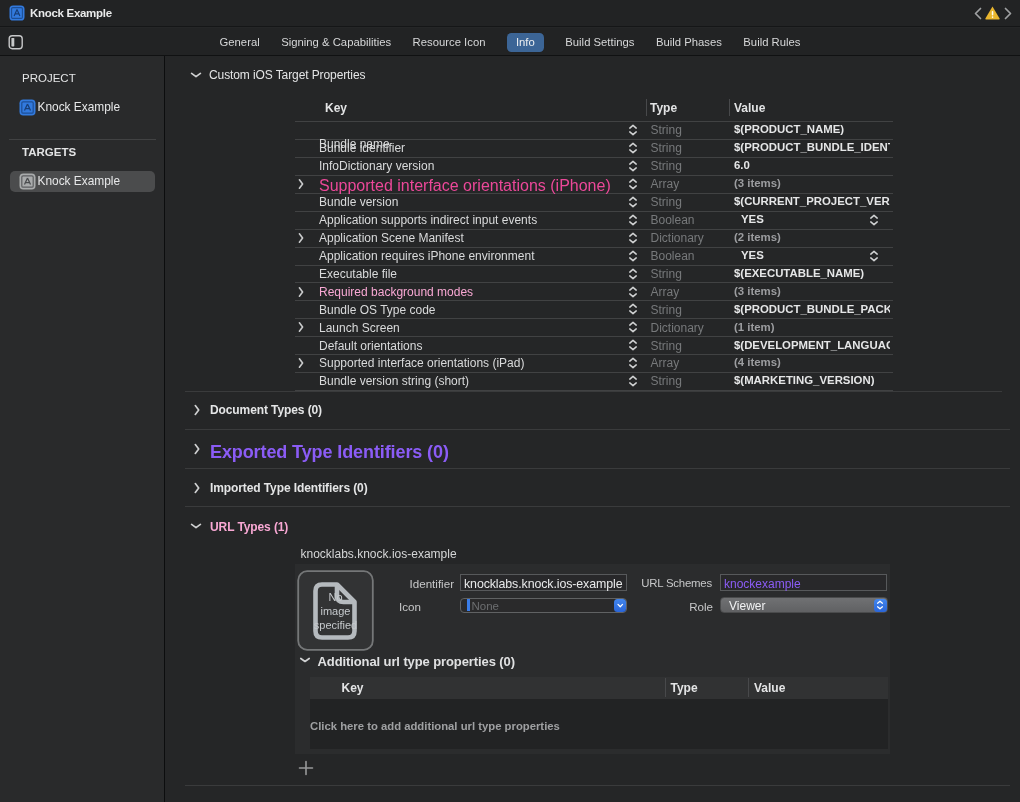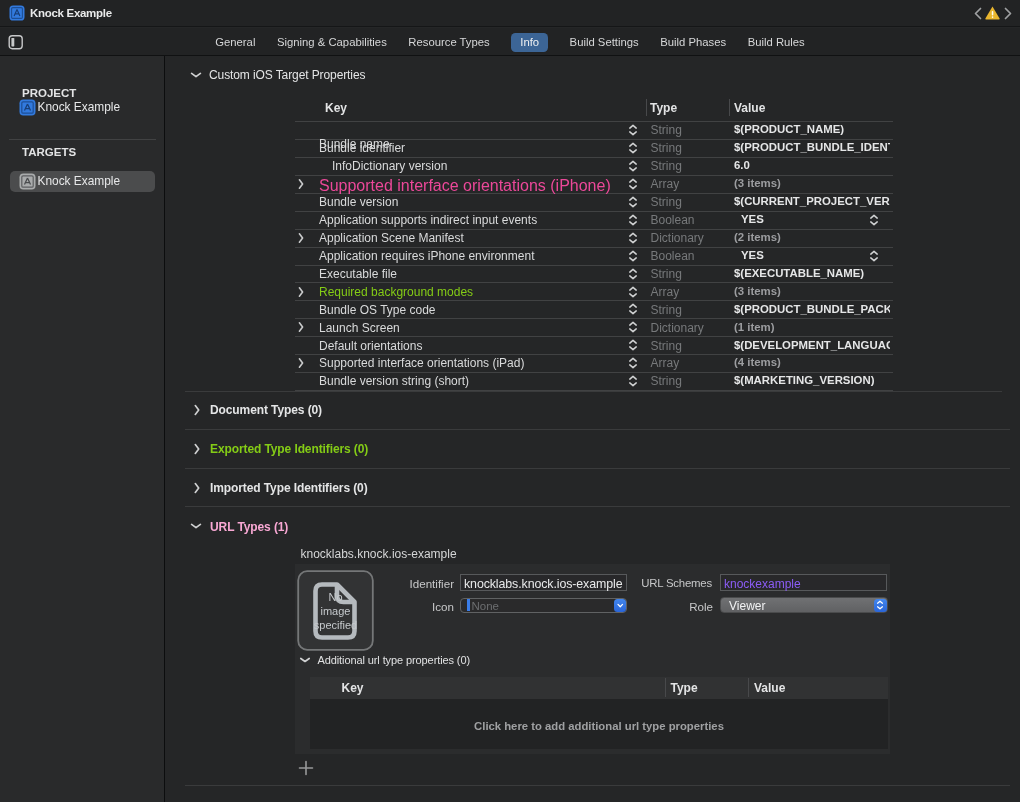--- a/index.html
+++ b/index.html
@@ -29,28 +29,28 @@
     <path d="M2.5,1.5 L7.5,6.5 L2.5,11.5" fill="none" stroke="#9fa1a2" stroke-width="1.7" stroke-linecap="round" stroke-linejoin="round"></path>
   </svg>
 <div class="abs" style="left:0;top:28px;width:1020px;height:28px;background:#222324;border-bottom:1px solid #101112"></div>
 <svg class="abs" style="left:8px;top:34px" width="16" height="16" viewBox="0 0 16 16">
 <rect x="1.2" y="1.7" width="13" height="13" rx="3" fill="none" stroke="#c7c8c9" stroke-width="1.4"></rect>
 <rect x="3.4" y="4" width="2.9" height="8.4" rx="0.6" fill="#c7c8c9"></rect>
 </svg>
 <div class="abs" style="left:0;top:28px;width:1020px;height:28px;display:flex;align-items:center;justify-content:center;gap:21.5px;font-size:11.3px;color:#d6d7d8">
 <span>General</span>
     <span>Signing &amp; Capabilities</span>
-    <span>Resource Types</span>
+    <span>Resource Icon</span>
 <span style="background:#3c6596;color:#eef0f2;border-radius:4.5px;padding:3.5px 9px">Info</span>
 <span>Build Settings</span>
     <span>Build Phases</span>
     <span>Build Rules</span>
 </div>
 <div class="abs" style="left:0;top:56px;width:165px;height:746px;background:#292a2b;border-right:1.5px solid #0c0d0e"></div>
-<div class="t" style="left:22px;top:88px;font-size:11.5px;font-weight:700;color:#e3e4e5">PROJECT</div>
+<div class="t" style="left:22px;top:73px;font-size:11.5px;font-weight:400;color:#e3e4e5">PROJECT</div>
 <svg class="abs" style="left:19px;top:99px" width="17" height="17" viewBox="0 0 17 17">
 <rect x="0.5" y="0.5" width="16" height="16" rx="3.8" fill="#327ade"></rect>
 <rect x="2.8" y="2.8" width="11.4" height="11.4" rx="1.3" fill="none" stroke="#1d4f96" stroke-width="1.2"></rect>
 <path d="M8.5,4.9 L11.5,11.6 M8.5,4.9 L5.5,11.6 M6.3,9.5 L10.7,9.5" fill="none" stroke="#173e77" stroke-width="1.25"></path>
 </svg>
 <div class="t" style="left:37.5px;top:101.5px;font-size:11.9px;color:#e7e8e9">Knock Example</div>
 <div class="hl" style="left:9px;top:139px;width:147px"></div>
 <div class="t" style="left:22px;top:147px;font-size:11.5px;font-weight:700;color:#e3e4e5">TARGETS</div>
 <div class="abs" style="left:10px;top:170.5px;width:145px;height:21.5px;background:#4b4c4d;border-radius:5px"></div>
 <svg class="abs" style="left:19px;top:173px" width="17" height="17" viewBox="0 0 17 17">
@@ -91,21 +91,21 @@
   </svg>
 <div class="t" style="left:650.5px;top:124.1px;font-size:12px;color:#77797b">String</div>
 <div class="t" style="left:734px;top:124.1px;font-size:11.4px;font-weight:700;color:#e5e6e7;width:156px;height:16px;overflow:hidden">$(PRODUCT_NAME)</div>
 <div class="t" style="left:319px;top:142.0px;font-size:12px;color:#d9dadb">Bundle identifier</div>
 <svg class="abs" style="left:628px;top:140.92499999999998px" width="10" height="14" viewBox="0 0 10 14">
     <path d="M1.7999999999999998,5.1000000000000005 l3.2,-2.7 l3.2,2.7" fill="none" stroke="#d2d3d4" stroke-width="1.5" stroke-linecap="round" stroke-linejoin="round"></path>
     <path d="M1.7999999999999998,8.9 l3.2,2.7 l3.2,-2.7" fill="none" stroke="#d2d3d4" stroke-width="1.5" stroke-linecap="round" stroke-linejoin="round"></path>
   </svg>
 <div class="t" style="left:650.5px;top:142.0px;font-size:12px;color:#77797b">String</div>
 <div class="t" style="left:734px;top:142.0px;font-size:11.4px;font-weight:700;color:#e5e6e7;width:156px;height:16px;overflow:hidden">$(PRODUCT_BUNDLE_IDENTIFIER)</div>
-<div class="t" style="left:332px;top:160.0px;font-size:12px;color:#d9dadb">InfoDictionary version</div>
+<div class="t" style="left:319px;top:160.0px;font-size:12px;color:#d9dadb">InfoDictionary version</div>
 <svg class="abs" style="left:628px;top:158.875px" width="10" height="14" viewBox="0 0 10 14">
     <path d="M1.7999999999999998,5.1000000000000005 l3.2,-2.7 l3.2,2.7" fill="none" stroke="#d2d3d4" stroke-width="1.5" stroke-linecap="round" stroke-linejoin="round"></path>
     <path d="M1.7999999999999998,8.9 l3.2,2.7 l3.2,-2.7" fill="none" stroke="#d2d3d4" stroke-width="1.5" stroke-linecap="round" stroke-linejoin="round"></path>
   </svg>
 <div class="t" style="left:650.5px;top:160.0px;font-size:12px;color:#77797b">String</div>
 <div class="t" style="left:734px;top:160.0px;font-size:11.4px;font-weight:700;color:#e5e6e7;width:156px;height:16px;overflow:hidden">6.0</div>
 <svg class="abs" style="left:296.5px;top:177.825px" width="8" height="12" viewBox="0 0 8 12">
     <path d="M2.4,1.7999999999999998 l3.2,4.2 l-3.2,4.2" fill="none" stroke="#c9cacb" stroke-width="1.6" stroke-linecap="round" stroke-linejoin="round"></path>
   </svg>
 <div class="t" style="left:319px;top:177.9px;font-size:16px;color:#ec4899">Supported interface orientations (iPhone)</div>
@@ -157,21 +157,21 @@
 <div class="t" style="left:319px;top:267.7px;font-size:12px;color:#d9dadb">Executable file</div>
 <svg class="abs" style="left:628px;top:266.57500000000005px" width="10" height="14" viewBox="0 0 10 14">
     <path d="M1.7999999999999998,5.1000000000000005 l3.2,-2.7 l3.2,2.7" fill="none" stroke="#d2d3d4" stroke-width="1.5" stroke-linecap="round" stroke-linejoin="round"></path>
     <path d="M1.7999999999999998,8.9 l3.2,2.7 l3.2,-2.7" fill="none" stroke="#d2d3d4" stroke-width="1.5" stroke-linecap="round" stroke-linejoin="round"></path>
   </svg>
 <div class="t" style="left:650.5px;top:267.7px;font-size:12px;color:#77797b">String</div>
 <div class="t" style="left:734px;top:267.7px;font-size:11.4px;font-weight:700;color:#e5e6e7;width:156px;height:16px;overflow:hidden">$(EXECUTABLE_NAME)</div>
 <svg class="abs" style="left:296.5px;top:285.52500000000003px" width="8" height="12" viewBox="0 0 8 12">
     <path d="M2.4,1.7999999999999998 l3.2,4.2 l-3.2,4.2" fill="none" stroke="#c9cacb" stroke-width="1.6" stroke-linecap="round" stroke-linejoin="round"></path>
   </svg>
-<div class="t" style="left:319px;top:285.6px;font-size:12px;color:#84cc16">Required background modes</div>
+<div class="t" style="left:319px;top:285.6px;font-size:12px;color:#f9a8d4">Required background modes</div>
 <svg class="abs" style="left:628px;top:284.52500000000003px" width="10" height="14" viewBox="0 0 10 14">
     <path d="M1.7999999999999998,5.1000000000000005 l3.2,-2.7 l3.2,2.7" fill="none" stroke="#d2d3d4" stroke-width="1.5" stroke-linecap="round" stroke-linejoin="round"></path>
     <path d="M1.7999999999999998,8.9 l3.2,2.7 l3.2,-2.7" fill="none" stroke="#d2d3d4" stroke-width="1.5" stroke-linecap="round" stroke-linejoin="round"></path>
   </svg>
 <div class="t" style="left:650.5px;top:285.6px;font-size:12px;color:#77797b">Array</div>
 <div class="t" style="left:734px;top:285.6px;font-size:11.4px;font-weight:700;color:#9c9da0">(3 items)</div>
 <div class="t" style="left:319px;top:303.6px;font-size:12px;color:#d9dadb">Bundle OS Type code</div>
 <svg class="abs" style="left:628px;top:302.475px" width="10" height="14" viewBox="0 0 10 14">
     <path d="M1.7999999999999998,5.1000000000000005 l3.2,-2.7 l3.2,2.7" fill="none" stroke="#d2d3d4" stroke-width="1.5" stroke-linecap="round" stroke-linejoin="round"></path>
     <path d="M1.7999999999999998,8.9 l3.2,2.7 l3.2,-2.7" fill="none" stroke="#d2d3d4" stroke-width="1.5" stroke-linecap="round" stroke-linejoin="round"></path>
@@ -213,21 +213,21 @@
 <div class="t" style="left:650.5px;top:375.4px;font-size:12px;color:#77797b">String</div>
 <div class="t" style="left:734px;top:375.4px;font-size:11.4px;font-weight:700;color:#e5e6e7;width:156px;height:16px;overflow:hidden">$(MARKETING_VERSION)</div>
 <div class="hl" style="left:185px;top:390.6px;width:817px;background:#3a3b3c"></div>
 <svg class="abs" style="left:192.5px;top:404px" width="8" height="12" viewBox="0 0 8 12">
     <path d="M2.3,1.5999999999999996 l3.4,4.4 l-3.4,4.4" fill="none" stroke="#cfd0d1" stroke-width="1.7" stroke-linecap="round" stroke-linejoin="round"></path>
   </svg>
 <div class="t" style="left:210px;top:404px;font-size:12px;font-weight:700;color:#e4e5e6;letter-spacing:-0.1px">Document Types (0)</div>
 <svg class="abs" style="left:192.5px;top:443px" width="8" height="12" viewBox="0 0 8 12">
     <path d="M2.3,1.5999999999999996 l3.4,4.4 l-3.4,4.4" fill="none" stroke="#cfd0d1" stroke-width="1.7" stroke-linecap="round" stroke-linejoin="round"></path>
   </svg>
-<div class="t" style="left:210px;top:443px;font-size:12px;font-weight:700;color:#84cc16;letter-spacing:-0.1px">Exported Type Identifiers (0)</div>
+<div class="t" style="left:210px;top:443px;font-size:18px;font-weight:700;color:#8b5cf6;letter-spacing:-0.1px">Exported Type Identifiers (0)</div>
 <svg class="abs" style="left:192.5px;top:482px" width="8" height="12" viewBox="0 0 8 12">
     <path d="M2.3,1.5999999999999996 l3.4,4.4 l-3.4,4.4" fill="none" stroke="#cfd0d1" stroke-width="1.7" stroke-linecap="round" stroke-linejoin="round"></path>
   </svg>
 <div class="t" style="left:210px;top:482px;font-size:12px;font-weight:700;color:#e4e5e6;letter-spacing:-0.1px">Imported Type Identifiers (0)</div>
 <svg class="abs" style="left:190px;top:521.5px" width="12" height="8" viewBox="0 0 12 8">
     <path d="M1.5999999999999996,2.4 l4.4,3.2 l4.4,-3.2" fill="none" stroke="#cfd0d1" stroke-width="1.7" stroke-linecap="round" stroke-linejoin="round"></path>
   </svg>
 <div class="t" style="left:210px;top:521px;font-size:12px;font-weight:700;color:#f9a8d4;letter-spacing:-0.1px">URL Types (1)</div>
 <div class="hl" style="left:185px;top:429.3px;width:825px;background:#3a3b3c"></div>
 <div class="hl" style="left:185px;top:468.0px;width:825px;background:#3a3b3c"></div>
@@ -243,43 +243,43 @@
       <text x="38.5" y="44.5">image</text>
       <text x="38.5" y="58.5">specified</text>
 </g>
   </svg>
 <div class="t" style="left:399px;top:577.5px;width:55px;text-align:right;font-size:11.6px;color:#c7c8c9">Identifier</div>
 <div class="abs" style="left:459.5px;top:574px;width:167px;height:17px;background:#28282a;border:1px solid #57595b"></div>
 <div class="t" style="left:464px;top:577.5px;font-size:12.4px;color:#e9eaeb;letter-spacing:-0.1px">knocklabs.knock.ios-example</div>
 <div class="t" style="left:632px;top:577.5px;width:80px;text-align:right;font-size:11.4px;color:#c7c8c9;letter-spacing:-0.2px">URL Schemes</div>
 <div class="abs" style="left:719.5px;top:574px;width:167px;height:17px;background:#28282a;border:1px solid #57595b"></div>
 <div class="t" style="left:724px;top:577.5px;font-size:12px;color:#8b5cf6">knockexample</div>
-<div class="t" style="left:399px;top:600.5px;width:55px;text-align:right;font-size:11.6px;color:#c7c8c9">Icon</div>
+<div class="t" style="left:399px;top:600.5px;width:55px;text-align:left;font-size:11.6px;color:#c7c8c9">Icon</div>
 <div class="abs" style="left:460px;top:597.5px;width:166.5px;height:15.5px;background:#2a2a2b;border:1px solid #606263;border-radius:4px"></div>
 <div class="abs" style="left:467px;top:599px;width:2.5px;height:12px;background:#3a7de8"></div>
 <div class="t" style="left:471.5px;top:600.5px;font-size:11.5px;color:#6c6e70">None</div>
 <div class="abs" style="left:613.5px;top:599px;width:12.5px;height:12.5px;border-radius:3.5px;background:linear-gradient(#4286ee,#2a66d9)"></div>
 <svg class="abs" style="left:613.5px;top:599px" width="12.5" height="12.5" viewBox="0 0 12.5 12.5">
     <path d="M4.0,5.4 L6.25,7.7 L8.5,5.4" fill="none" stroke="#fff" stroke-width="1.3" stroke-linecap="round" stroke-linejoin="round"></path>
   </svg>
 <div class="t" style="left:658px;top:600.5px;width:55px;text-align:right;font-size:11.6px;color:#c7c8c9">Role</div>
 <div class="abs" style="left:719.5px;top:596.5px;width:168px;height:16.5px;border-radius:4px;background:linear-gradient(#707173,#606163);border:0.5px solid #4a4b4c"></div>
 <div class="t" style="left:729px;top:599.5px;font-size:12px;color:#f1f2f3">Viewer</div>
 <div class="abs" style="left:873.5px;top:598.5px;width:13px;height:13px;border-radius:3.5px;background:linear-gradient(#4286ee,#2a66d9)"></div>
 <svg class="abs" style="left:875px;top:598px" width="10" height="14" viewBox="0 0 10 14">
     <path d="M2.6,5.2 l2.4,-2.0 l2.4,2.0" fill="none" stroke="#ffffff" stroke-width="1.3" stroke-linecap="round" stroke-linejoin="round"></path>
     <path d="M2.6,8.799999999999999 l2.4,2.0 l2.4,-2.0" fill="none" stroke="#ffffff" stroke-width="1.3" stroke-linecap="round" stroke-linejoin="round"></path>
   </svg>
 <svg class="abs" style="left:298.5px;top:655.5px" width="12" height="8" viewBox="0 0 12 8">
     <path d="M1.7999999999999998,2.5 l4.2,3.0 l4.2,-3.0" fill="none" stroke="#cfd0d1" stroke-width="1.7" stroke-linecap="round" stroke-linejoin="round"></path>
   </svg>
-<div class="t" style="left:317.5px;top:655px;font-size:11px;font-weight:400;color:#e0e1e2;letter-spacing:-0.1px">Additional url type properties (0)</div>
+<div class="t" style="left:317.5px;top:655px;font-size:13px;font-weight:700;color:#e0e1e2;letter-spacing:-0.1px">Additional url type properties (0)</div>
 <div class="abs" style="left:310px;top:676.5px;width:578px;height:22.5px;background:#313233"></div>
 <div class="abs" style="left:310px;top:699px;width:578px;height:50px;background:#222324"></div>
 <div class="t" style="left:341.5px;top:682px;font-size:12px;font-weight:700;color:#e3e4e5">Key</div>
 <div class="t" style="left:670.5px;top:682px;font-size:12px;font-weight:700;color:#e3e4e5">Type</div>
 <div class="t" style="left:754px;top:682px;font-size:12px;font-weight:700;color:#e3e4e5">Value</div>
 <div class="vl" style="left:664.5px;top:678px;height:19px"></div>
 <div class="vl" style="left:747.5px;top:678px;height:19px"></div>
-<div class="t" style="left:310px;top:720.5px;width:578px;text-align:center;font-size:11.3px;font-weight:700;color:#9fa0a2">Click here to add additional url type properties</div>
+<div class="t" style="left:310px;top:720.5px;width:578px;text-align:left;font-size:11.3px;font-weight:700;color:#9fa0a2">Click here to add additional url type properties</div>
 <svg class="abs" style="left:298px;top:759.5px" width="16" height="16" viewBox="0 0 16 16">
     <path d="M8,1.5 V14.5 M1.5,8 H14.5" stroke="#98999a" stroke-width="1.6" stroke-linecap="round"></path>
   </svg>
 <div class="hl" style="left:185px;top:785.2px;width:825px;background:#3a3b3c"></div>
 </body></html>

